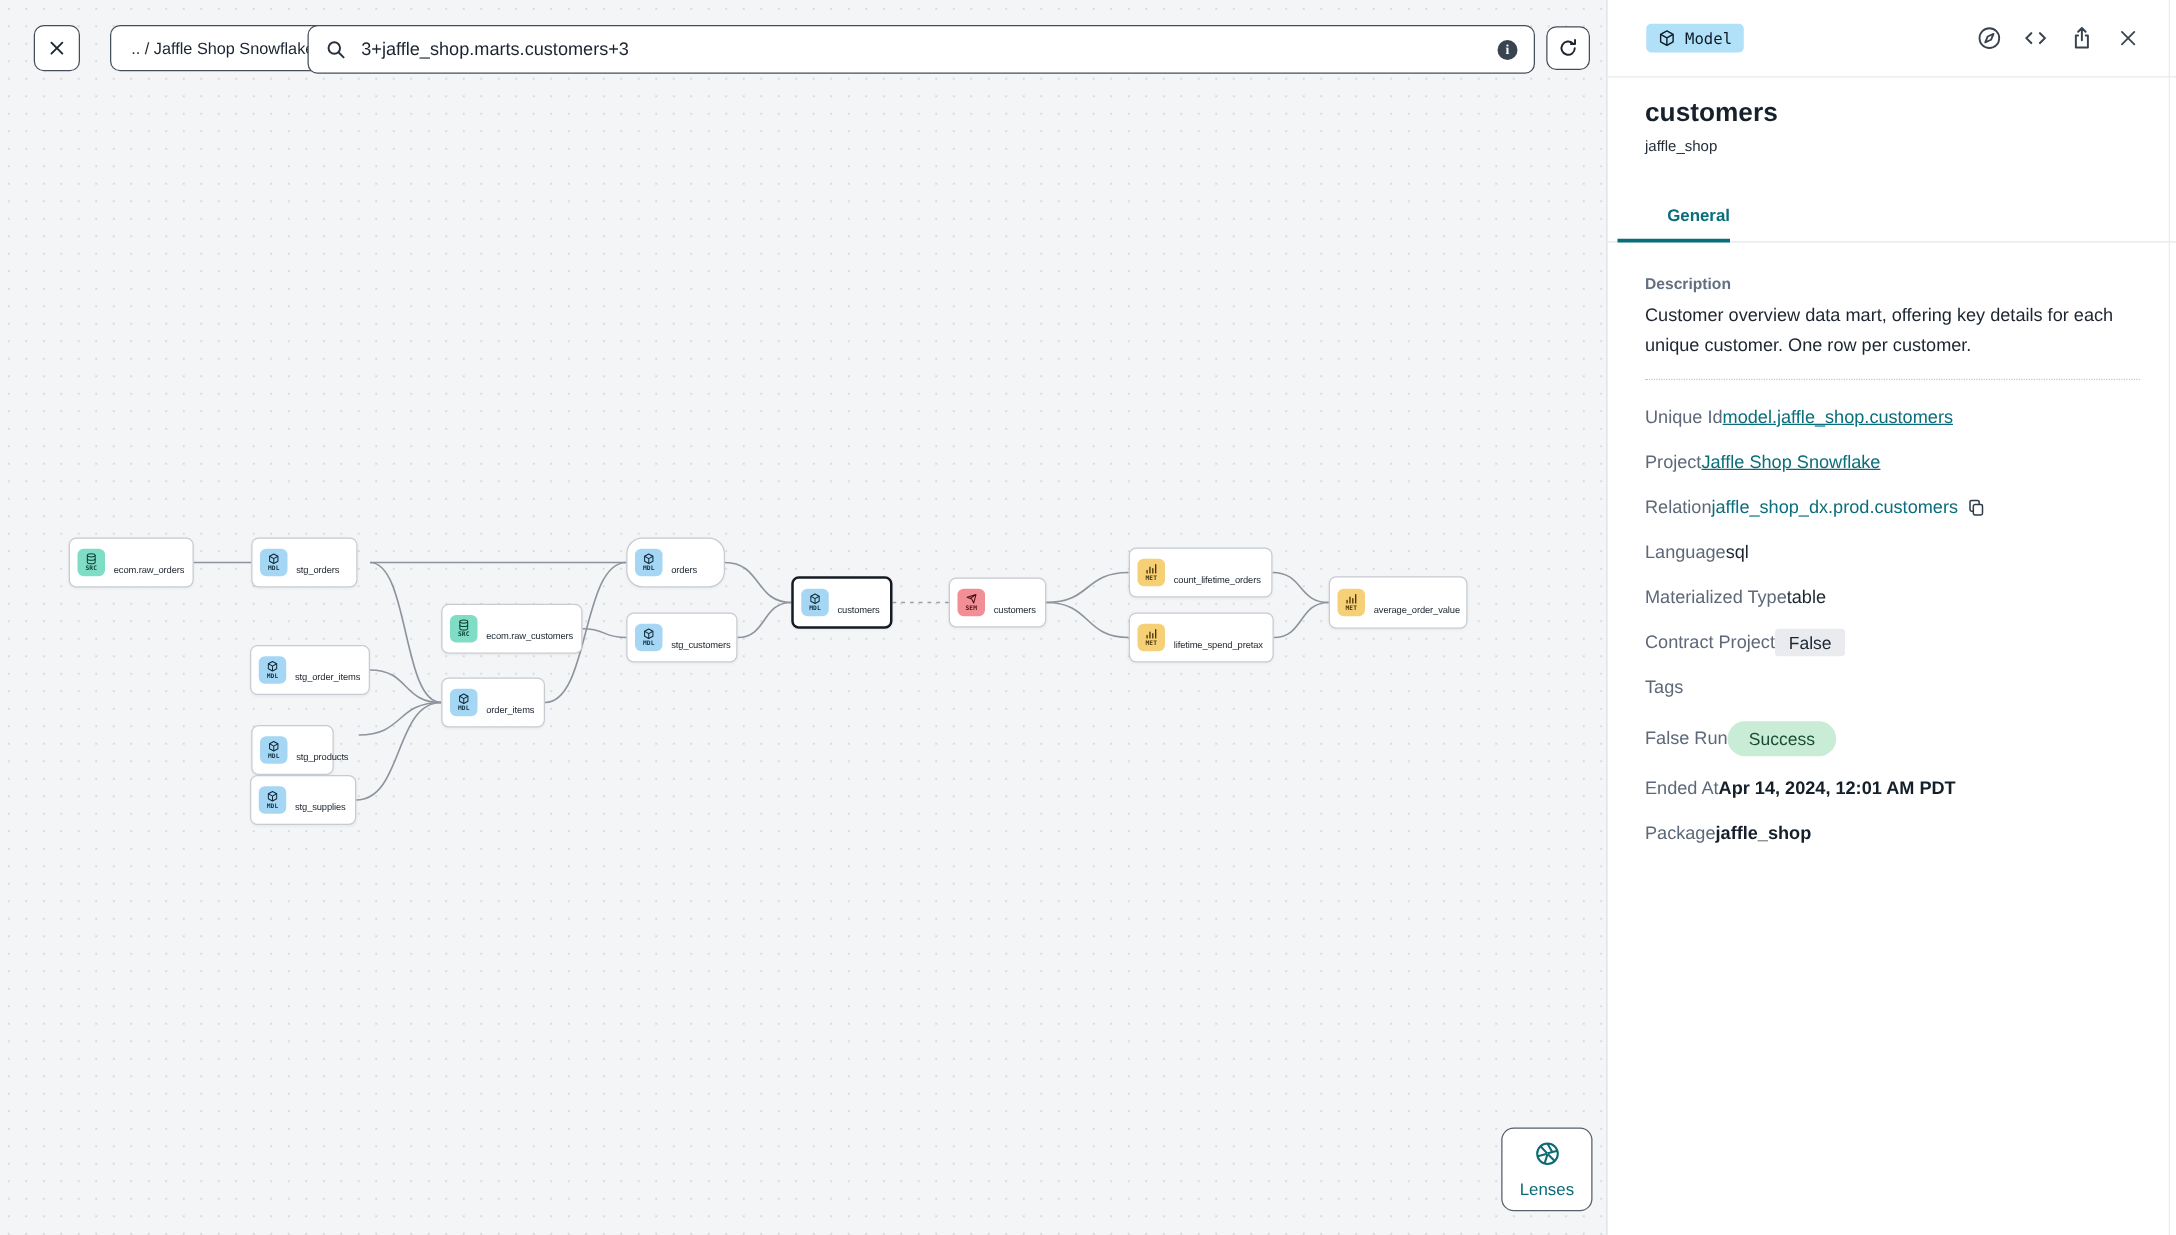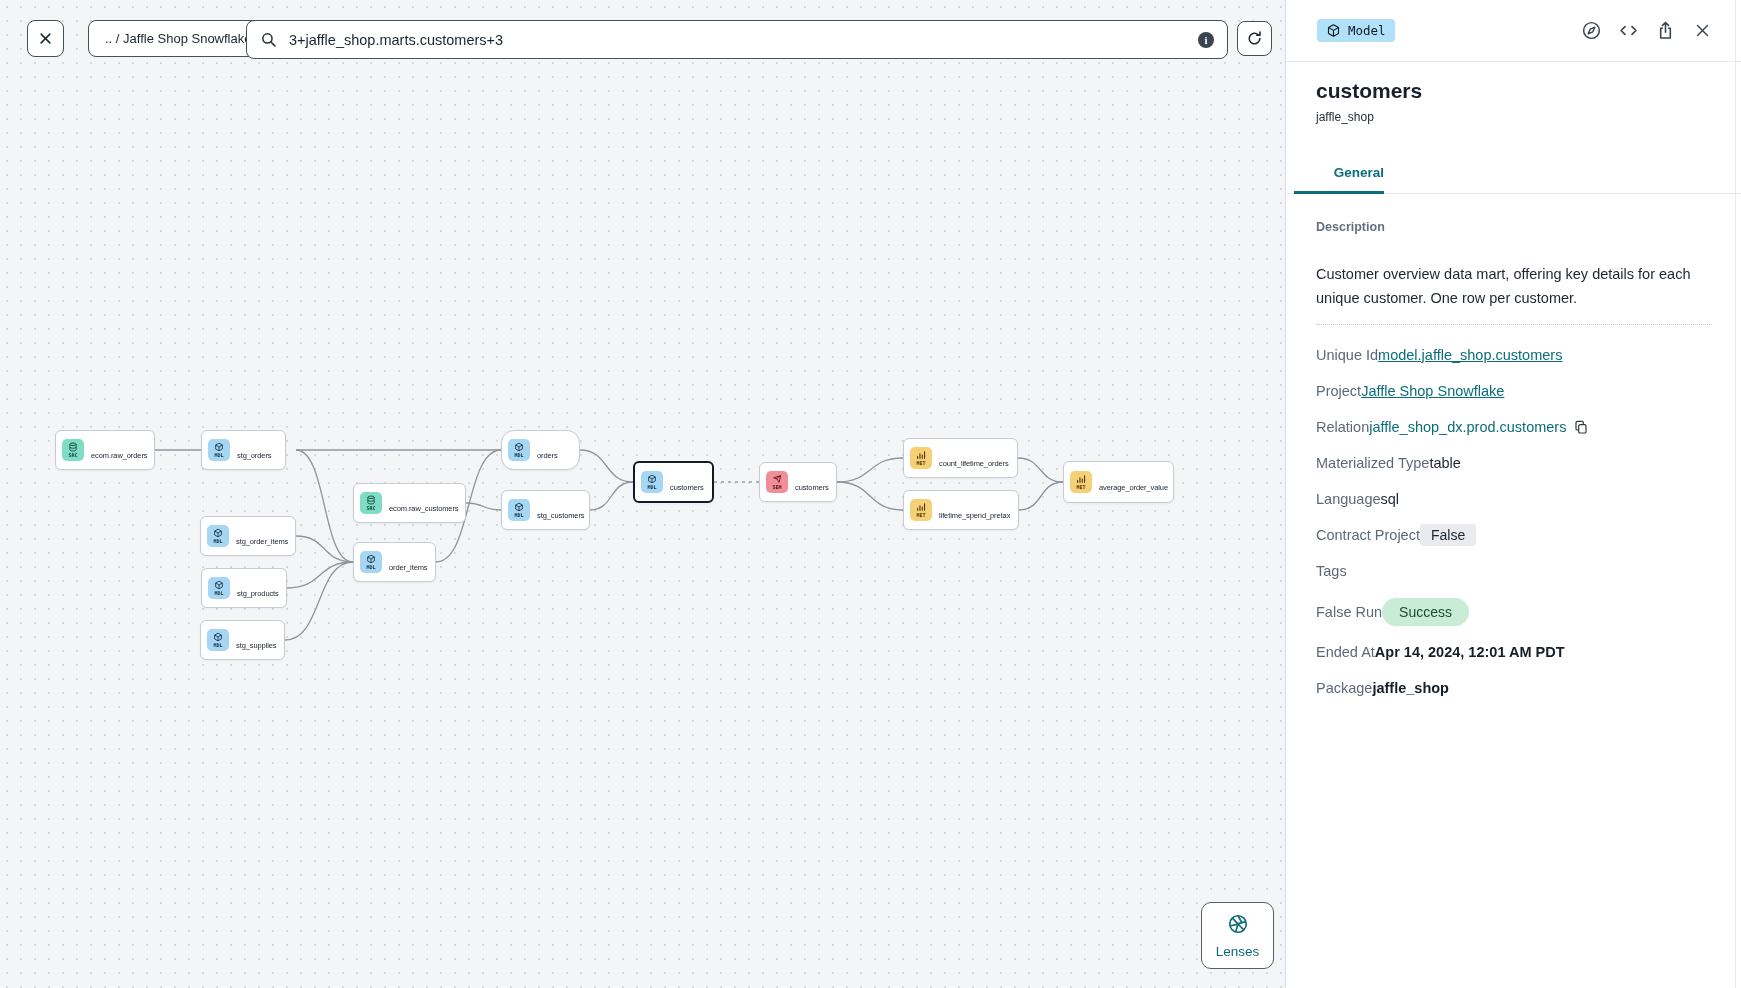--- a/index.html
+++ b/index.html
@@ -63,21 +63,21 @@
   .hicons{margin-left:auto;display:flex;align-items:center;gap:15px;color:#39434f;}
   .hicon{width:22px;height:22px;display:flex;align-items:center;justify-content:center;cursor:pointer;}
   .pbody{padding:0 29px 0 30px;}
   .ptitle{margin-top:17px;font-size:21px;font-weight:700;color:#16212c;}
   .psub{margin-top:7px;font-size:12px;color:#242e39;}
   .tabs{margin:35px -29px 0 -30px;padding-left:8px;border-bottom:1px solid #e4e6e9;}
   .tab{display:inline-block;width:90px;text-align:right;padding:6px 0 13px;position:relative;
     font-size:13.5px;font-weight:700;color:#0a6e7a;cursor:pointer;}
   .tab::after{content:"";position:absolute;left:0;right:0;bottom:-1px;height:3px;background:#0a6e7a;}
   .slabel{margin-top:26px;font-size:12.5px;font-weight:700;color:#647082;}
-  .desc{margin-top:28px;font-size:14.5px;line-height:24px;color:#1c2530;max-width:390px;}
+  .desc{margin-top:7px;font-size:14.5px;line-height:24px;color:#1c2530;max-width:390px;}
   .dotted{margin-top:14px;border-bottom:1px dotted #c4c9d0;}
   .fields{margin-top:12px;}
   .frow{height:36px;display:flex;align-items:center;justify-content:flex-start;}
   .frow.tall{height:45px;}
   .flabel{font-size:14.5px;color:#5d6878;}
   .fvalue{font-size:14.5px;color:#1c2530;display:flex;align-items:center;gap:7px;}
   .v-link{color:#0a6e7a;text-decoration:underline;cursor:pointer;}
   .v-teal-copy .rel-text{color:#0a6e7a;}
   .v-teal-copy svg{color:#2e3a46;cursor:pointer;}
   .v-gray-pill .pill{background:#e9ebef;border-radius:3px;padding:3px 11px;color:#1c2530;font-size:14px;}
@@ -141,21 +141,21 @@
       <div class="node" style="left: 200px; top: 516px; width: 96px; height: 40px;">
         <span class="nicon t-mdl">
           <svg viewBox="0 0 24 24" fill="none" stroke="currentColor" stroke-width="2" stroke-linejoin="round">
             <path d="M12 2.8l8 4.5v9.4l-8 4.5-8-4.5V7.3z"></path>
             <path d="M4 7.3l8 4.5 8-4.5M12 11.8V21"></path>
           </svg>
           <i>MDL</i>
         </span>
         <span class="nlabel">stg_order_items</span>
       </div>
-      <div class="node" style="left: 201px; top: 568px; width: 86px; height: 40px;">
+      <div class="node" style="left: 201px; top: 580px; width: 66px; height: 40px;">
         <span class="nicon t-mdl">
           <svg viewBox="0 0 24 24" fill="none" stroke="currentColor" stroke-width="2" stroke-linejoin="round">
             <path d="M12 2.8l8 4.5v9.4l-8 4.5-8-4.5V7.3z"></path>
             <path d="M4 7.3l8 4.5 8-4.5M12 11.8V21"></path>
           </svg>
           <i>MDL</i>
         </span>
         <span class="nlabel">stg_products</span>
       </div>
       <div class="node" style="left: 200px; top: 620px; width: 85px; height: 40px;">
@@ -355,27 +355,27 @@
             <span style="display: flex;">
               <svg width="16" height="16" viewBox="0 0 24 24" fill="none" stroke="currentColor" stroke-width="1.8" stroke-linejoin="round">
                 <rect x="8.5" y="8.5" width="11" height="12.5" rx="2"></rect>
                 <path d="M15.5 8.5v-3a2 2 0 0 0-2-2h-7a2 2 0 0 0-2 2v9a2 2 0 0 0 2 2h2"></path>
               </svg>
             </span>
           </span>
   </div>
 
   <div class="frow">
+    <span class="flabel">Language</span>
+    <span class="fvalue v-plain">sql</span>
+  </div>
+
+  <div class="frow">
     <span class="flabel">Materialized Type</span>
     <span class="fvalue v-plain">table</span>
-  </div>
-
-  <div class="frow">
-    <span class="flabel">Language</span>
-    <span class="fvalue v-plain">sql</span>
   </div>
 
   <div class="frow">
     <span class="flabel">Contract Project</span>
     <span class="fvalue v-gray-pill">
             <span class="pill">False</span>
           </span>
   </div>
 
   <div class="frow">

